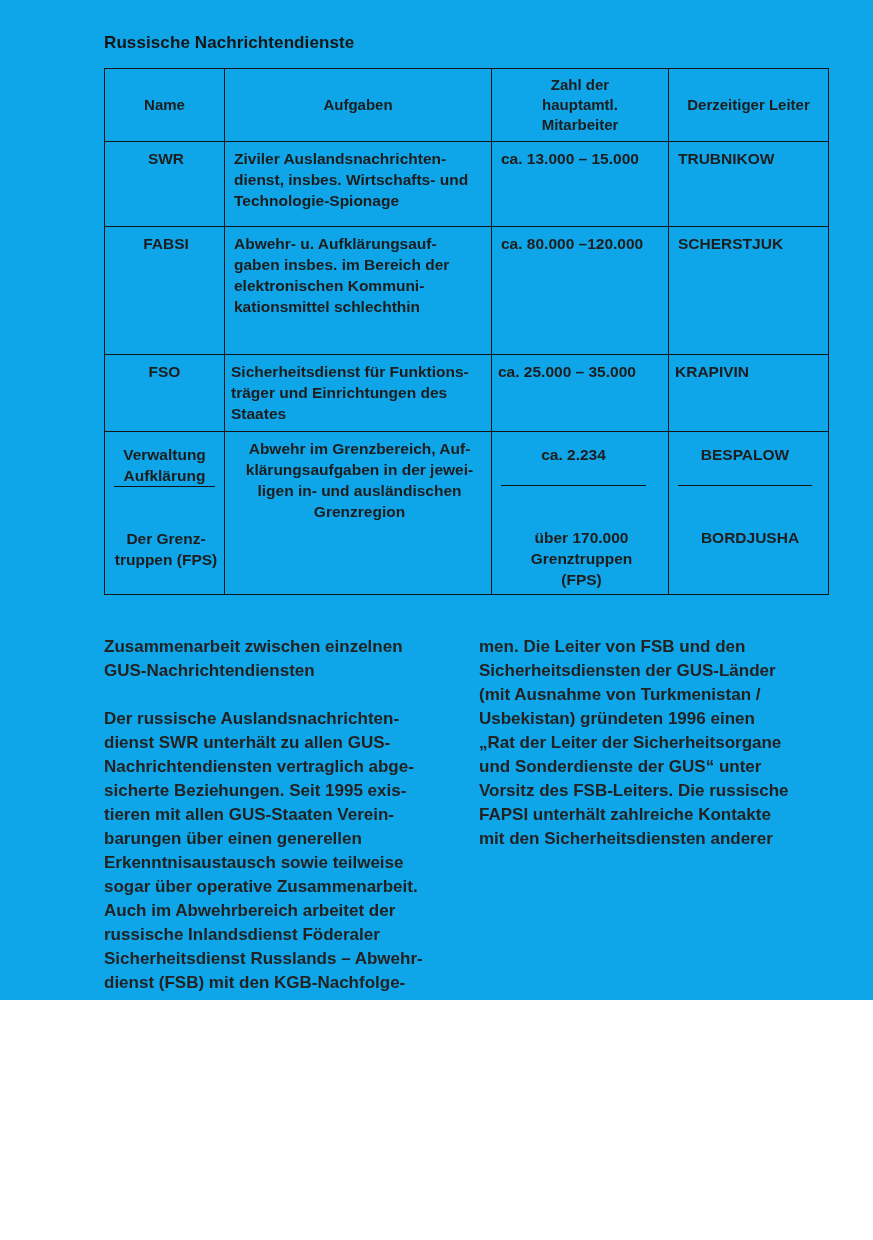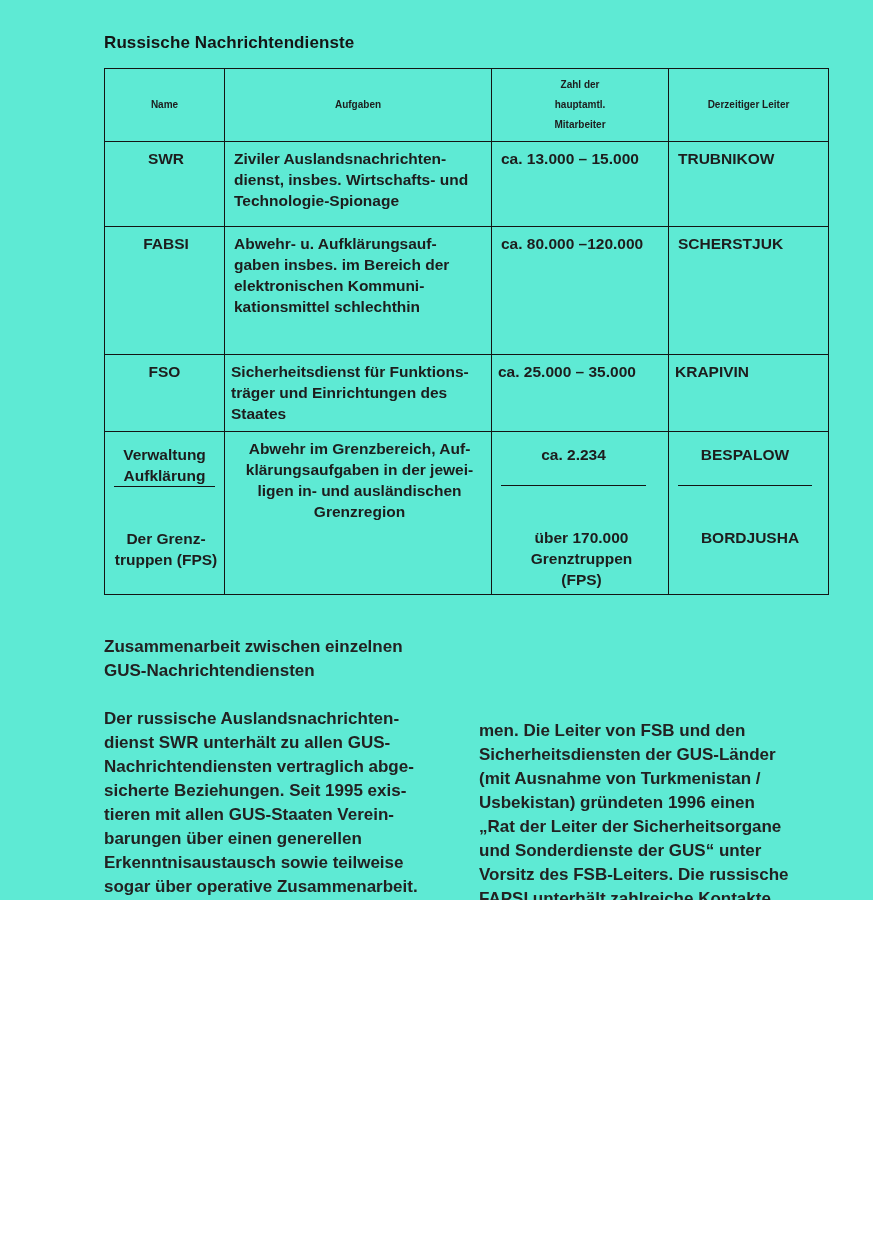--- a/index.html
+++ b/index.html
@@ -5,22 +5,22 @@
   html, body { margin: 0; padding: 0; }
   body {
     width: 873px; height: 1240px;
     background: #ffffff;
     font-family: "Liberation Sans", "DejaVu Sans", sans-serif;
     color: #1d1d1d;
     -webkit-font-smoothing: antialiased;
   }
   .page {
     position: relative;
-    width: 873px; height: 900px;
-    background: #5eead4;
+    width: 873px; height: 1000px;
+    background: #0ea5e9;
     overflow: hidden;
     box-sizing: border-box;
   }
   .content {
     position: absolute;
     left: 104px; top: 33px;
     width: 724px;
   }
   .doc-title {
     font-size: 17px;
@@ -47,21 +47,21 @@
     vertical-align: top;
     padding: 6px 6px 4px 9px;
   }
   table.services th {
     vertical-align: middle;
     text-align: center;
     font-weight: bold;
     height: 73px;
     padding: 2px;
     line-height: 20px;
-    font-size: 10px;
+    font-size: 15px;
   }
   .ml { white-space: pre-line; font-weight: bold; }
   td.name-cell { text-align: center; padding-left: 2px; padding-right: 2px; }
   td.zahl-cell, td.leiter-cell { padding-left: 10px; }
   tr.r-swr   td { height: 85px; }
   tr.r-gru   td { height: 98px; }
   tr.r-fsb   td { height: 99px; }
   tr.r-fabsi td { height: 128px; }
   tr.r-fso   td { height: 77px; padding-left: 6px; }
   tr.r-last  td { height: 113px; text-align: center; }
@@ -76,21 +76,20 @@
   td.name-cell .split-top   { margin-right: 3px; }
   td.zahl-cell .split-top   { margin-right: 16px; }
   td.leiter-cell .split-top { margin-right: 10px; }
   .body-text {
     margin-top: 40px;
     display: flex;
     gap: 23px;
     font-size: 17px;
     line-height: 24px;
     color: #222222;
-    align-items: center;
   }
   .col-left  { width: 352px; }
   .col-right { width: 349px; }
   .body-heading { margin: 0; }
   .body-paragraph { margin: 24px 0 0 0; }
   .col-right .body-paragraph { margin-top: 0; }
   .page-number {
     position: absolute;
     right: 48px;
     top: 1239px;

